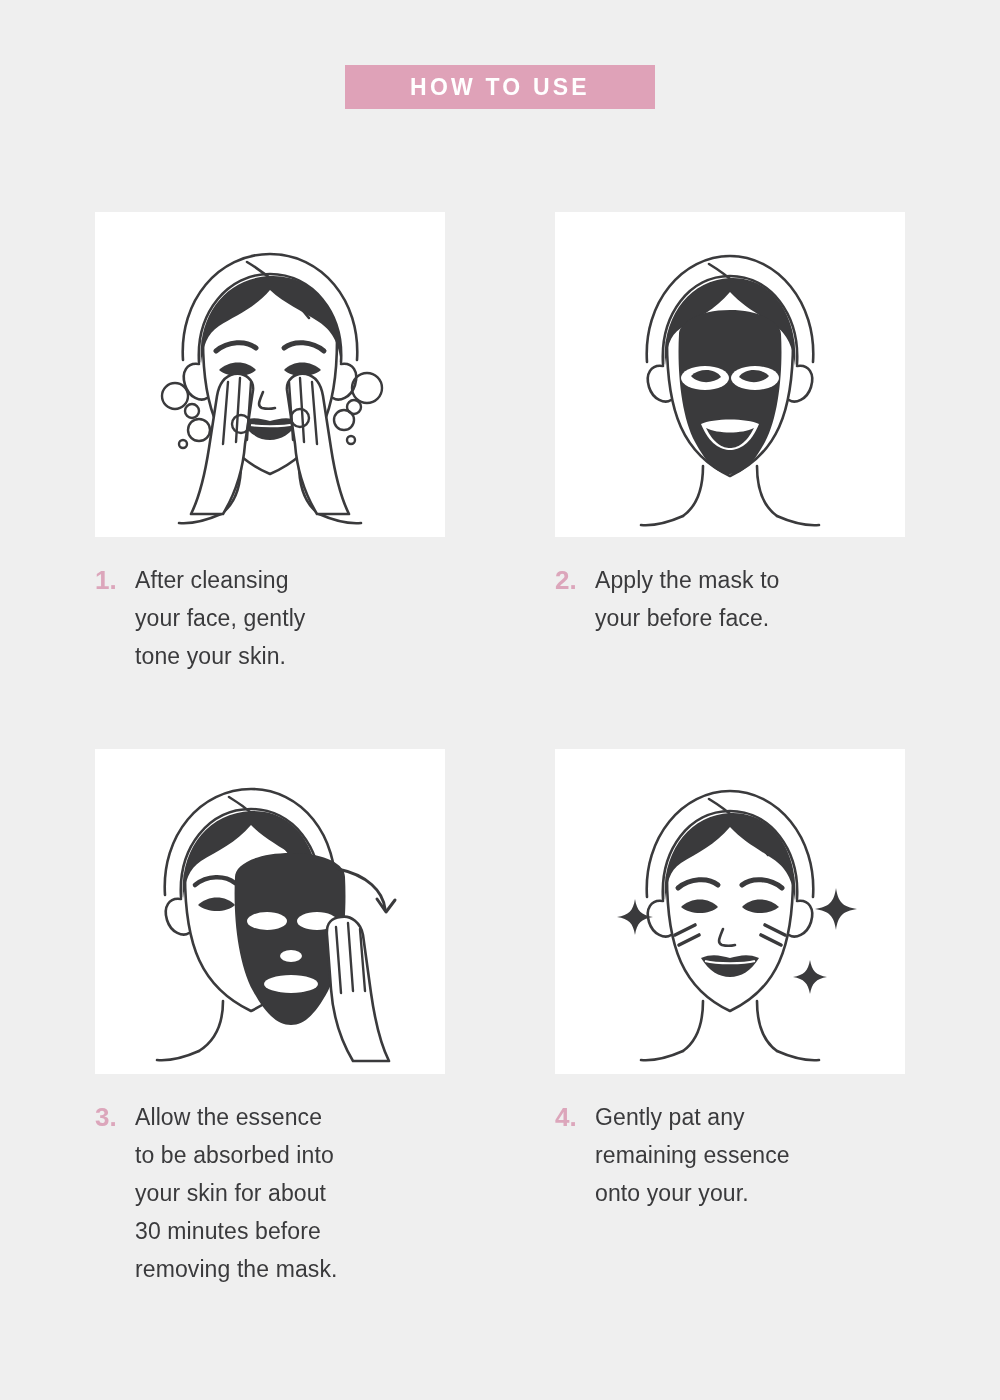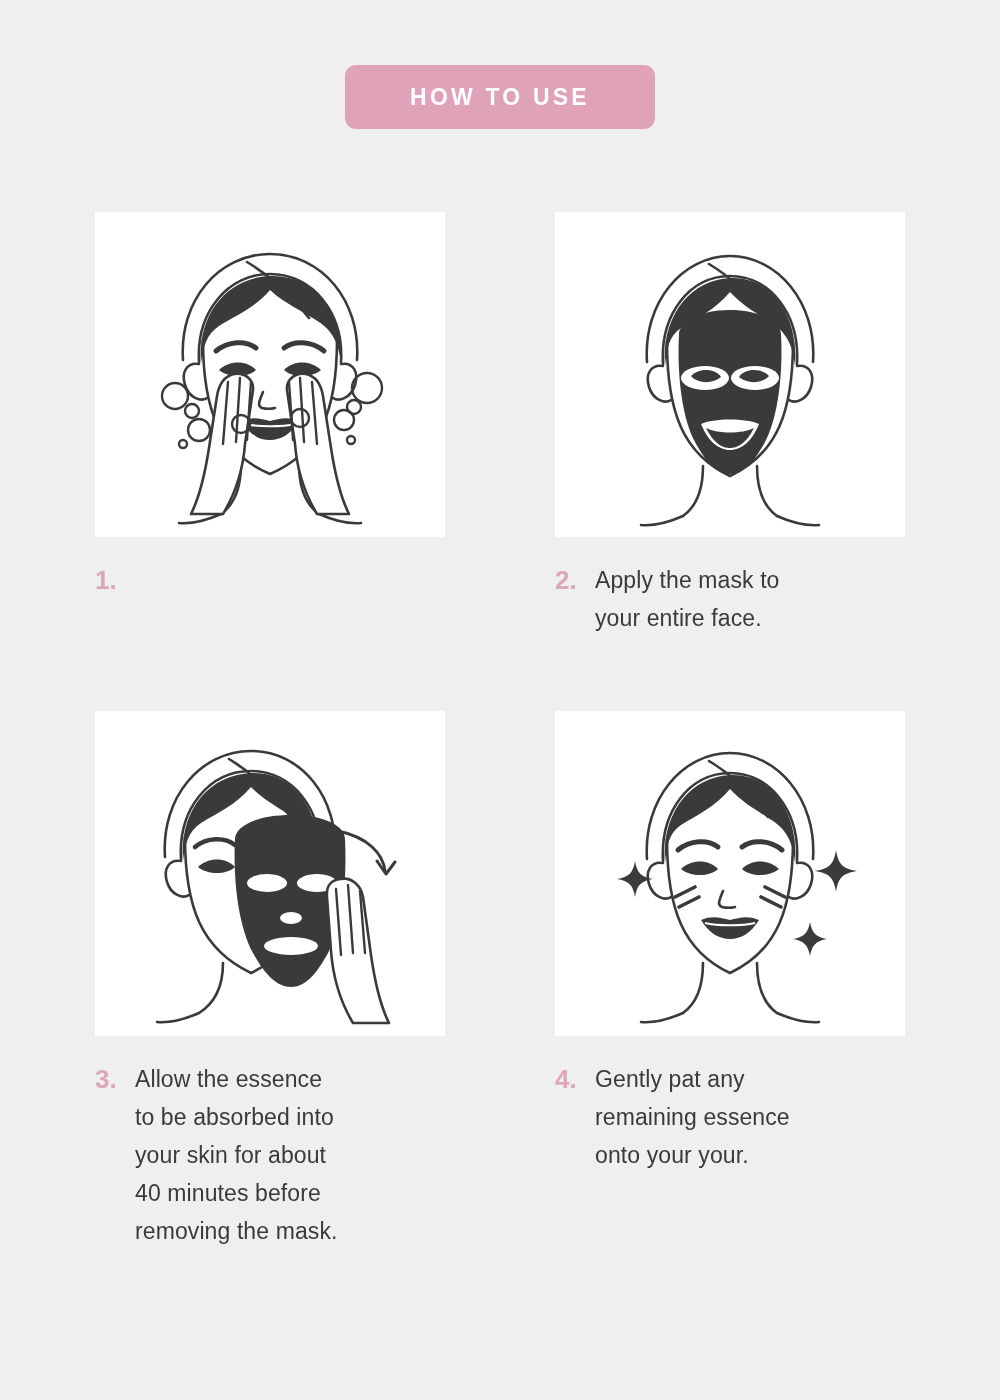--- a/index.html
+++ b/index.html
@@ -24,26 +24,25 @@
   .banner-wrap {
     position: absolute;
     top: 65px;
     left: 0;
     width: 1000px;
     display: flex;
     justify-content: center;
   }
   .banner {
     width: 310px;
-    height: 64px;
+    height: 44px;
     background: #dfa2b8;
     display: flex;
     align-items: center;
     justify-content: center;
-    border-radius: 11px;
   }
   .banner-text {
     color: #ffffff;
     font-size: 23px;
     font-weight: bold;
     letter-spacing: 3.2px;
     line-height: 1;
   }
 
   
@@ -180,20 +179,23 @@
             <circle cx="272" cy="176" r="15"></circle>
             <circle cx="259" cy="195" r="7"></circle>
             <circle cx="249" cy="208" r="10"></circle>
             <circle cx="256" cy="228" r="4"></circle>
             <circle cx="205" cy="206" r="9"></circle>
           </g>
         </svg>
       </div>
       <div class="caption">
         <span class="step-num">1.</span>
+        <span class="step-text">After cleansing
+your face, gently
+tone your skin.</span>
       </div>
     </div>
 
     <div class="step">
       <div class="panel">
         <svg width="350" height="325" viewBox="0 0 350 325">
           <g fill="none" stroke="#3a3a3c" stroke-width="2.6" stroke-linecap="round" stroke-linejoin="round">
 
             <path d="M92 150 C88 90 128 44 175 44 C222 44 262 90 258 150"></path>
             <path d="M108 152 C105 102 135 64 175 64 C215 64 245 102 242 152"></path>
@@ -224,21 +226,21 @@
           <path d="M136 164 C144 156 160 156 166 165 C158 172 143 172 136 164 Z" fill="#3a3a3c"></path>
           <path d="M184 165 C190 156 206 156 214 164 C207 172 192 172 184 165 Z" fill="#3a3a3c"></path>
 
           <path d="M146 212 C158 206 192 206 204 212 C196 232 184 238 175 238 C166 238 154 232 146 212 Z" fill="#ffffff"></path>
           <path d="M151 216 C163 222 187 222 199 216 C191 232 182 236 175 236 C168 236 159 232 151 216 Z" fill="#3a3a3c"></path>
         </svg>
       </div>
       <div class="caption">
         <span class="step-num">2.</span>
         <span class="step-text">Apply the mask to
-your entire face.</span>
+your before face.</span>
       </div>
     </div>
 
     <div class="step row2">
       <div class="panel">
         <svg width="350" height="325" viewBox="0 0 350 325">
           <g fill="none" stroke="#3a3a3c" stroke-width="2.6" stroke-linecap="round" stroke-linejoin="round">
 
             <path d="M70 146 C66 86 106 40 156 40 C206 40 244 86 240 146"></path>
             <path d="M86 148 C83 98 114 60 156 60 C197 60 228 98 225 148"></path>
@@ -284,21 +286,21 @@
             <path d="M243 120 C272 126 288 142 290 160"></path>
             <path d="M282 150 L291 163 L300 151" stroke-linejoin="round"></path>
           </g>
         </svg>
       </div>
       <div class="caption">
         <span class="step-num">3.</span>
         <span class="step-text">Allow the essence
 to be absorbed into
 your skin for about
-40 minutes before
+30 minutes before
 removing the mask.</span>
       </div>
     </div>
 
     <div class="step row2">
       <div class="panel">
         <svg width="350" height="325" viewBox="0 0 350 325">
           <g fill="none" stroke="#3a3a3c" stroke-width="2.6" stroke-linecap="round" stroke-linejoin="round">
 
             <path d="M92 148 C88 88 128 42 175 42 C222 42 262 88 258 148"></path>

